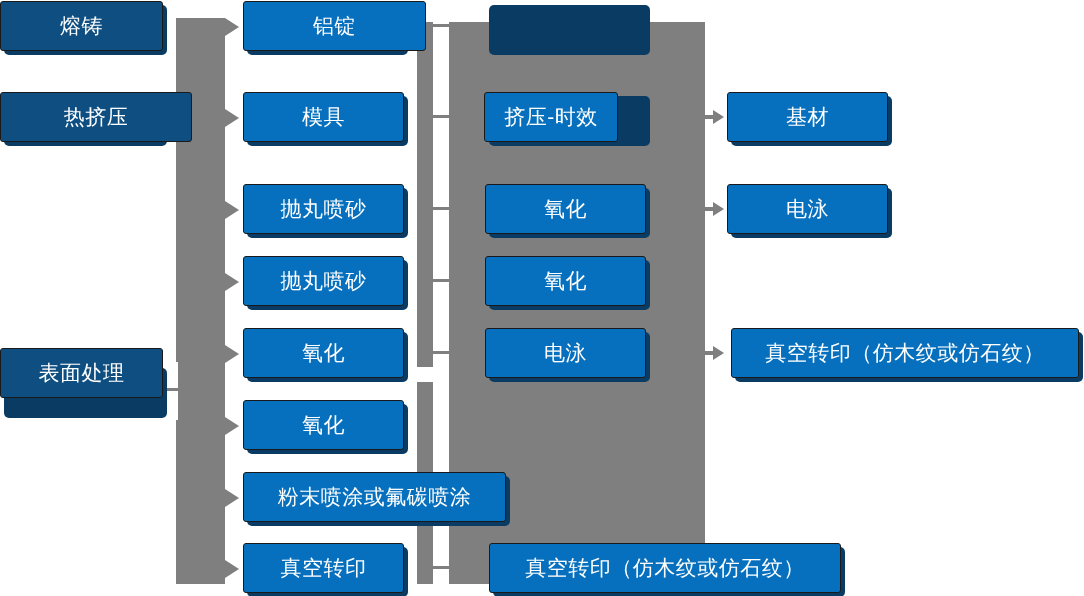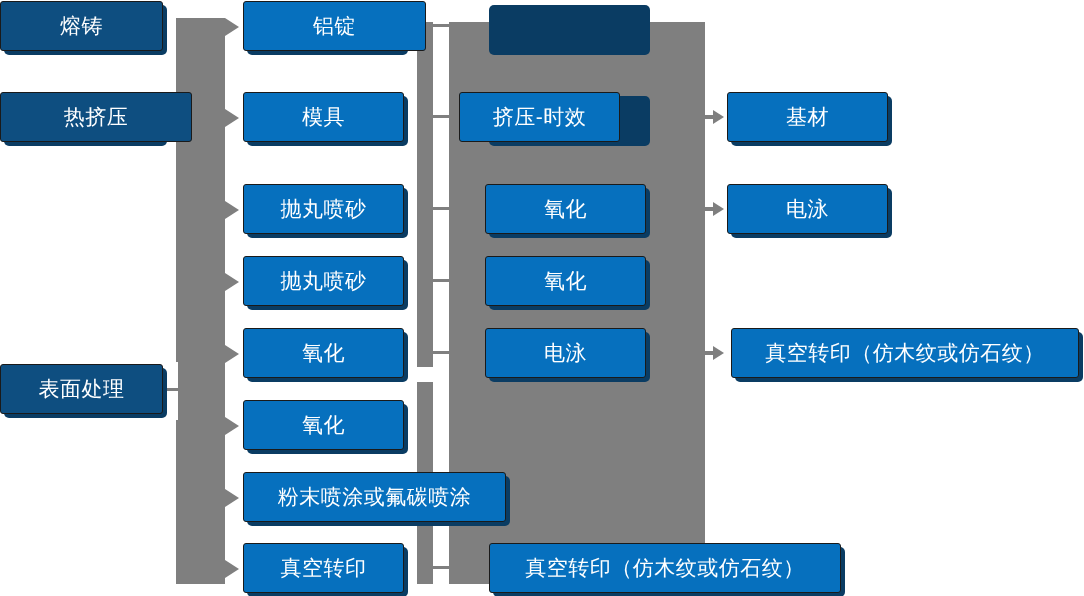--- a/index.html
+++ b/index.html
@@ -120,21 +120,21 @@
   <div class="box dark" style="left:0px; top:1px; width:163px; height:50px;">
     <span>熔铸</span>
   </div>
 
   <div class="box-shadow" style="left:4px; top:96px; width:163px; height:50px;"></div>
   <div class="box dark" style="left:0px; top:92px; width:192px; height:50px;">
     <span>热挤压</span>
   </div>
 
   <div class="box-shadow" style="left:4px; top:368px; width:163px; height:50px;"></div>
-  <div class="box dark" style="left:0px; top:364px; width:163px; height:50px;">
+  <div class="box dark" style="left:0px; top:348px; width:163px; height:50px;">
     <span>表面处理</span>
   </div>
 
   <div class="box-shadow" style="left:247px; top:5px; width:161px; height:50px;"></div>
   <div class="box bright" style="left:243px; top:1px; width:183px; height:50px;">
     <span>铝锭</span>
   </div>
 
   <div class="box-shadow" style="left:247px; top:96px; width:161px; height:50px;"></div>
   <div class="box bright" style="left:243px; top:92px; width:161px; height:50px;">
@@ -167,21 +167,21 @@
   </div>
 
   <div class="box-shadow" style="left:247px; top:547px; width:161px; height:50px;"></div>
   <div class="box bright" style="left:243px; top:543px; width:161px; height:50px;">
     <span>真空转印</span>
   </div>
 
   <div class="box-shadow" style="left:489px; top:5px; width:161px; height:50px;"></div>
 
   <div class="box-shadow" style="left:489px; top:96px; width:161px; height:50px;"></div>
-  <div class="box bright" style="left:459px; top:92px; width:161px; height:50px;">
+  <div class="box bright" style="left:484px; top:92px; width:134px; height:50px;">
     <span>挤压-时效</span>
   </div>
 
   <div class="box-shadow" style="left:489px; top:188px; width:161px; height:50px;"></div>
   <div class="box bright" style="left:485px; top:184px; width:161px; height:50px;">
     <span>氧化</span>
   </div>
 
   <div class="box-shadow" style="left:489px; top:260px; width:161px; height:50px;"></div>
   <div class="box bright" style="left:485px; top:256px; width:161px; height:50px;">

